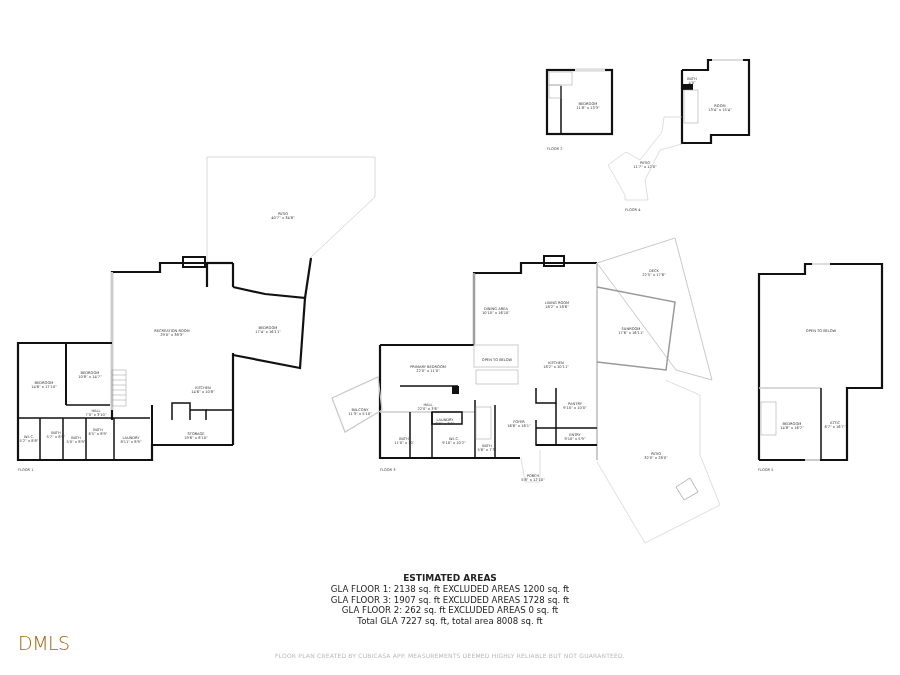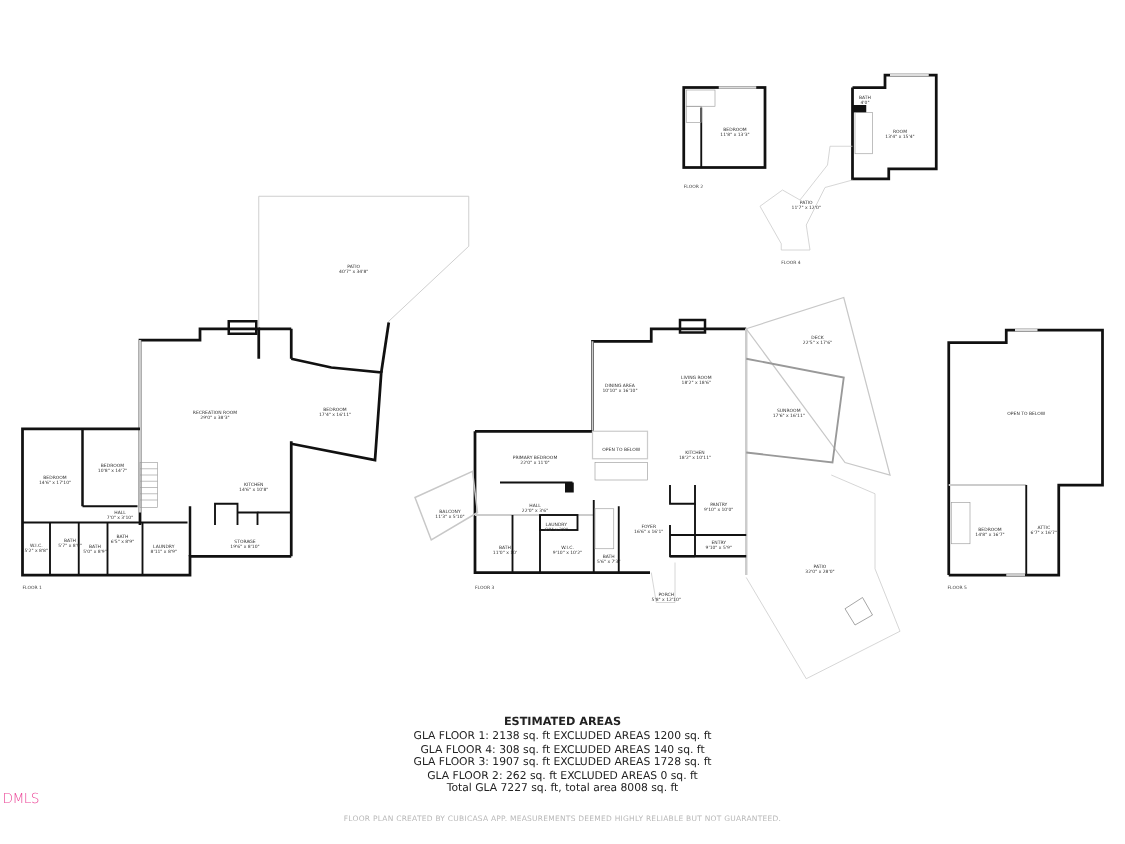--- a/index.html
+++ b/index.html
@@ -5,21 +5,21 @@
   html, body { margin:0; padding:0; background:#ffffff; }
   body { width:900px; height:675px; position:relative; overflow:hidden; font-family:"DejaVu Sans", sans-serif; }
   #plan { position:absolute; left:0; top:0; width:900px; height:675px; }
   .lbl { position:absolute; font-size:3.6px; color:#333; text-align:center; line-height:4.4px; transform:translate(-50%,-50%); white-space:nowrap; }
   .lbl .dim { display:block; }
   .floor-lbl { position:absolute; font-size:3.6px; color:#444; white-space:nowrap; }
   #summary { position:absolute; left:0; width:900px; top:573px; text-align:center; color:#222; }
   #summary .title { font-weight:bold; font-size:9px; line-height:11px; }
   #summary .row { font-size:8.6px; line-height:10.6px; }
   #disclaimer { position:absolute; left:0; width:900px; top:652px; text-align:center; font-size:6px; color:#b8b8b8; letter-spacing:0.2px; }
-  #mls { position:absolute; left:2px; top:632px; font-size:11px; color:#ec4899; font-family:"DejaVu Sans", sans-serif; font-weight:200; letter-spacing:-0.5px; }
+  #mls { position:absolute; left:18px; top:632px; font-size:19px; color:#a16207; font-family:"DejaVu Sans", sans-serif; font-weight:200; letter-spacing:-0.5px; }
 </style>
 </head>
 <body>
 
 <svg id="plan" viewBox="0 0 900 675" xmlns="http://www.w3.org/2000/svg">
 
   <g fill="none" stroke-linejoin="miter">
 
     <polyline points="207,283 207,157 375,157 375,197 311,257 305,300" stroke="#c8c8c8" stroke-width="0.7"></polyline>
 
@@ -188,20 +188,19 @@
 <div>
   <div class="lbl" style="left:821px;top:331px"><span>OPEN TO BELOW</span></div>
   <div class="lbl" style="left:792px;top:426px"><span>BEDROOM</span><span class="dim">14'8" x 16'7"</span></div>
   <div class="lbl" style="left:835px;top:425px"><span>ATTIC</span><span class="dim">6'7" x 16'7"</span></div>
   <div class="floor-lbl" style="left:758px;top:468px">FLOOR 5</div>
 </div>
 
 <div id="summary">
   <div class="title">ESTIMATED AREAS</div>
   <div class="row">GLA FLOOR 1: 2138 sq. ft EXCLUDED AREAS 1200 sq. ft</div>
-  <div class="row">GLA FLOOR 4: 308 sq. ft EXCLUDED AREAS 140 sq. ft</div>
   <div class="row">GLA FLOOR 3: 1907 sq. ft EXCLUDED AREAS 1728 sq. ft</div>
   <div class="row">GLA FLOOR 2: 262 sq. ft EXCLUDED AREAS 0 sq. ft</div>
   <div class="row">Total GLA 7227 sq. ft, total area 8008 sq. ft</div>
 </div>
 
 <div id="disclaimer">FLOOR PLAN CREATED BY CUBICASA APP. MEASUREMENTS DEEMED HIGHLY RELIABLE BUT NOT GUARANTEED.</div>
 <div id="mls">DMLS</div>
 
 </body></html>

